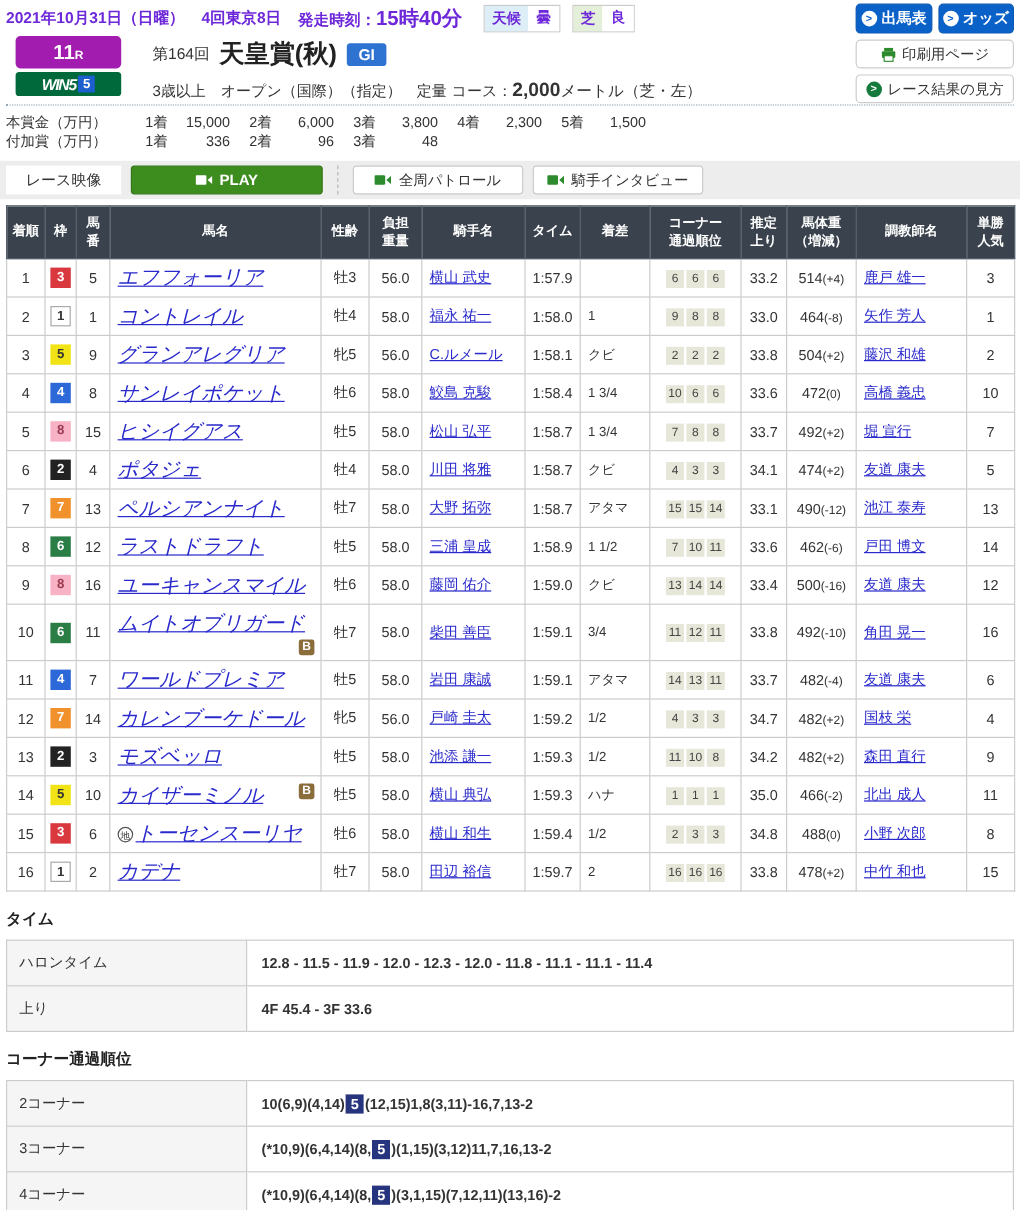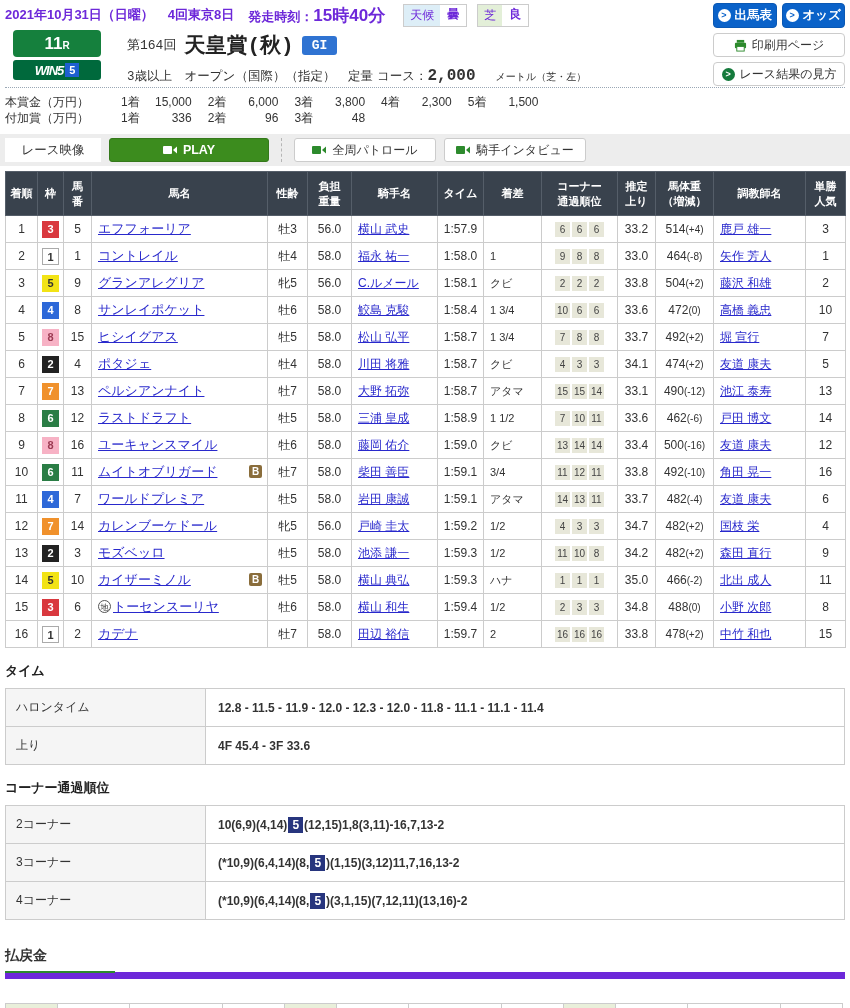--- a/index.html
+++ b/index.html
@@ -5,41 +5,41 @@
   * { margin:0; padding:0; box-sizing:border-box; }
   body { font-family:"Liberation Sans","DejaVu Sans",sans-serif; background:#fff; color:#333; }
   .page { width:850px; position:relative; background:#fff; }
 
   
   .header-area { position:relative; padding:4px 5px 0 5px; min-height:84px; }
   .date-line { font-size:13px; font-weight:bold; color:#6d28d9; display:flex; align-items:center; gap:14px; height:22px; }
   .start-time { font-size:17px; }
   .chips { display:flex; gap:10px; margin-left:4px; }
   .chip { display:inline-flex; border:1px solid #ccc; font-size:12px; font-weight:normal; }
-  .chip .lab { padding:2px 6px; }
+  .chip .lab { padding:2px 6px;font-weight:bold; }
   .chip .val { padding:1px 7px; background:#fff; font-weight:bold; }
   .lab.blue { background:#ddeef7; }
   .lab.green { background:#e3efd8; }
 
   
   .race-head { display:flex; margin-top:4px; padding-right:220px; }
   .badge-col { width:96px; margin-left:8px; }
-  .race-no-badge { display:block; width:88px; height:27px; background:#15803d; color:#fff; border-radius:4px; text-align:center; font-size:17px; font-weight:bold; line-height:27px; }
+  .race-no-badge { display:block; width:88px; height:27px; background:#a21caf; color:#fff; border-radius:4px; text-align:center; font-size:17px; font-weight:bold; line-height:27px; }
   .race-no-badge .rsub { font-size:10px; }
   .win5-badge { display:flex; width:88px; height:20px; margin-top:3px; background:#00693c; border-radius:3px; align-items:center; justify-content:center; gap:2px; }
   .win5-txt { color:#fff; font-style:italic; font-weight:bold; font-size:13px; letter-spacing:-1px; }
   .win5-num { background:#1e5fd0; color:#fff; font-size:11px; font-weight:bold; width:14px; height:14px; line-height:14px; text-align:center; }
-  .title-col { padding-left:18px;font-family:Liberation Mono, monospace; }
+  .title-col { padding-left:18px; }
   .title-line { display:flex; align-items:center; gap:8px; height:30px; }
   .race-round { font-size:13px; }
   .race-title { font-size:21px; font-weight:bold; color:#222; }
   .grade-badge { background:#2f73d2; color:#fff; font-size:13px; font-weight:bold; padding:2px 10px; border-radius:3px; }
   .sub-line { font-size:12.5px; margin-top:7px; display:flex; align-items:baseline; gap:4px; }
   .course-num { font-size:16px; font-weight:bold; }
-  .course-small { font-size:10px;margin-left:20px; }
+  .course-small { font-size:13px; }
 
   
   .right-stack { position:absolute; top:3px; right:5px; width:132px; display:flex; flex-direction:column; gap:5px; }
   .blue-row { display:flex; gap:5px; }
   .btn-blue { flex:1; background:#0a62c9; color:#fff; border:1px solid #0a58b4; border-radius:4px; font-size:12.5px; font-weight:bold; height:25px; display:flex; align-items:center; justify-content:center; gap:4px; cursor:pointer; font-family:inherit; }
   .btn-white { background:#fff; color:#333; border:1px solid #ccc; border-radius:4px; font-size:12px; height:24px; display:flex; align-items:center; justify-content:center; gap:5px; cursor:pointer; font-family:inherit; }
   .circ { display:inline-block; width:13px; height:13px; border-radius:50%; background:#fff; color:#0a62c9; font-size:9px; font-weight:bold; line-height:13px; text-align:center; }
   .circ.green { background:#157a3c; color:#fff; }
   .picon { width:13px; height:13px; }
 
@@ -60,21 +60,21 @@
   .btn-vwhite { background:#fff; color:#333; border:1px solid #ccc; border-radius:3px; width:142px; height:24px; font-size:12px; display:flex; align-items:center; justify-content:center; gap:6px; cursor:pointer; font-family:inherit; }
   .cam { width:14px; height:10px; }
 
   
   .results-wrap { padding:5px 5px 0 5px; }
   table.results { border-collapse:collapse; table-layout:fixed; width:840px; }
   .results th { background:#39424d; color:#fff; font-size:11px; font-weight:bold; border:1px solid #555e69; padding:4px 1px; white-space:pre-line; line-height:1.35; height:44px; vertical-align:middle; text-align:center; }
   .results td { border:1px solid #ccc; font-size:12px; padding:4px 2px; height:27px; vertical-align:middle; text-align:center; }
   .results td.l { text-align:left; padding-left:6px; }
   .hlink { color:#2929cc; text-decoration:underline; cursor:pointer; }
-  td.name .hlink { font-size:13px; }
+  td.name .hlink { font-size:17px;font-style:italic; }
   .waku { display:inline-block; min-width:17px; height:17px; line-height:17px; font-size:11px; font-weight:bold; text-align:center; }
   .maru { display:inline-block; width:13px; height:13px; line-height:13px; border:1px solid #555; border-radius:50%; font-size:8px; text-align:center; color:#333; margin-right:2px; vertical-align:1px; }
   .bbadge { float:right; background:#8a6d3b; color:#fff; font-size:10px; font-weight:bold; width:13px; height:13px; line-height:13px; text-align:center; border-radius:2px; margin-right:3px; margin-top:2px; }
   .cwrap { display:inline-flex; gap:2px; justify-content:center; }
   .cn { display:inline-block; min-width:15px; height:15px; line-height:15px; background:#e7e7d9; font-size:10px; color:#444; text-align:center; }
   .diff { font-size:10px; }
   td.margin { font-size:11px; padding-left:5px; }
 
   
   .section { padding:14px 5px 0 5px; }

